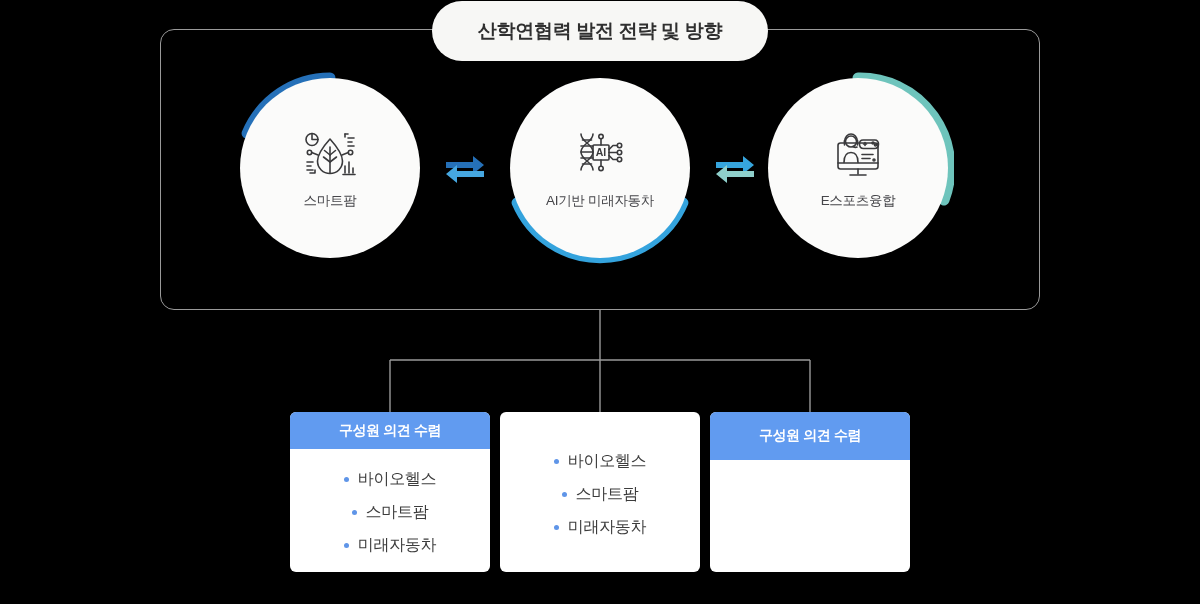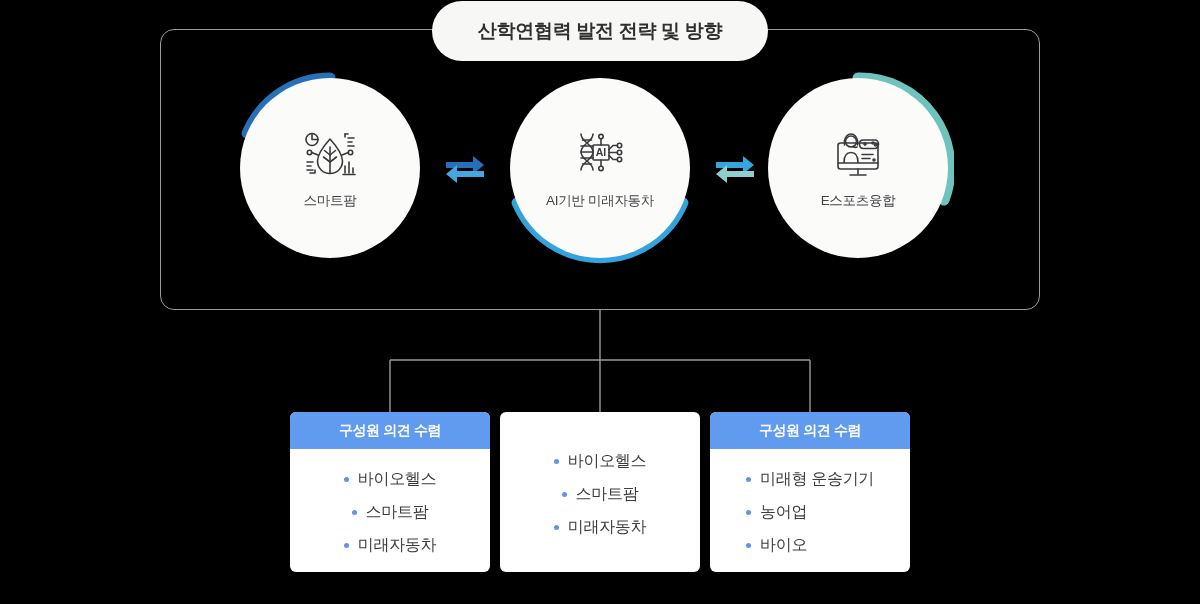--- a/index.html
+++ b/index.html
@@ -384,31 +384,17 @@
           <span class="bullet-dot"></span>
           <span class="bullet-text">미래자동차</span>
         </div>
       </div>
     </div>
 
     <div class="card">
       <div class="card-header">
         <span>구성원 의견 수렴</span>
       </div>
-      <div class="card-body left">
-        <div class="bullet-row">
-          <span class="bullet-dot"></span>
-          <span class="bullet-text">미래형 운송기기</span>
-        </div>
-        <div class="bullet-row">
-          <span class="bullet-dot"></span>
-          <span class="bullet-text">농어업</span>
-        </div>
-        <div class="bullet-row">
-          <span class="bullet-dot"></span>
-          <span class="bullet-text">바이오</span>
-        </div>
-      </div>
     </div>
 
   </div>
 
 </div>
 
 </body></html>

